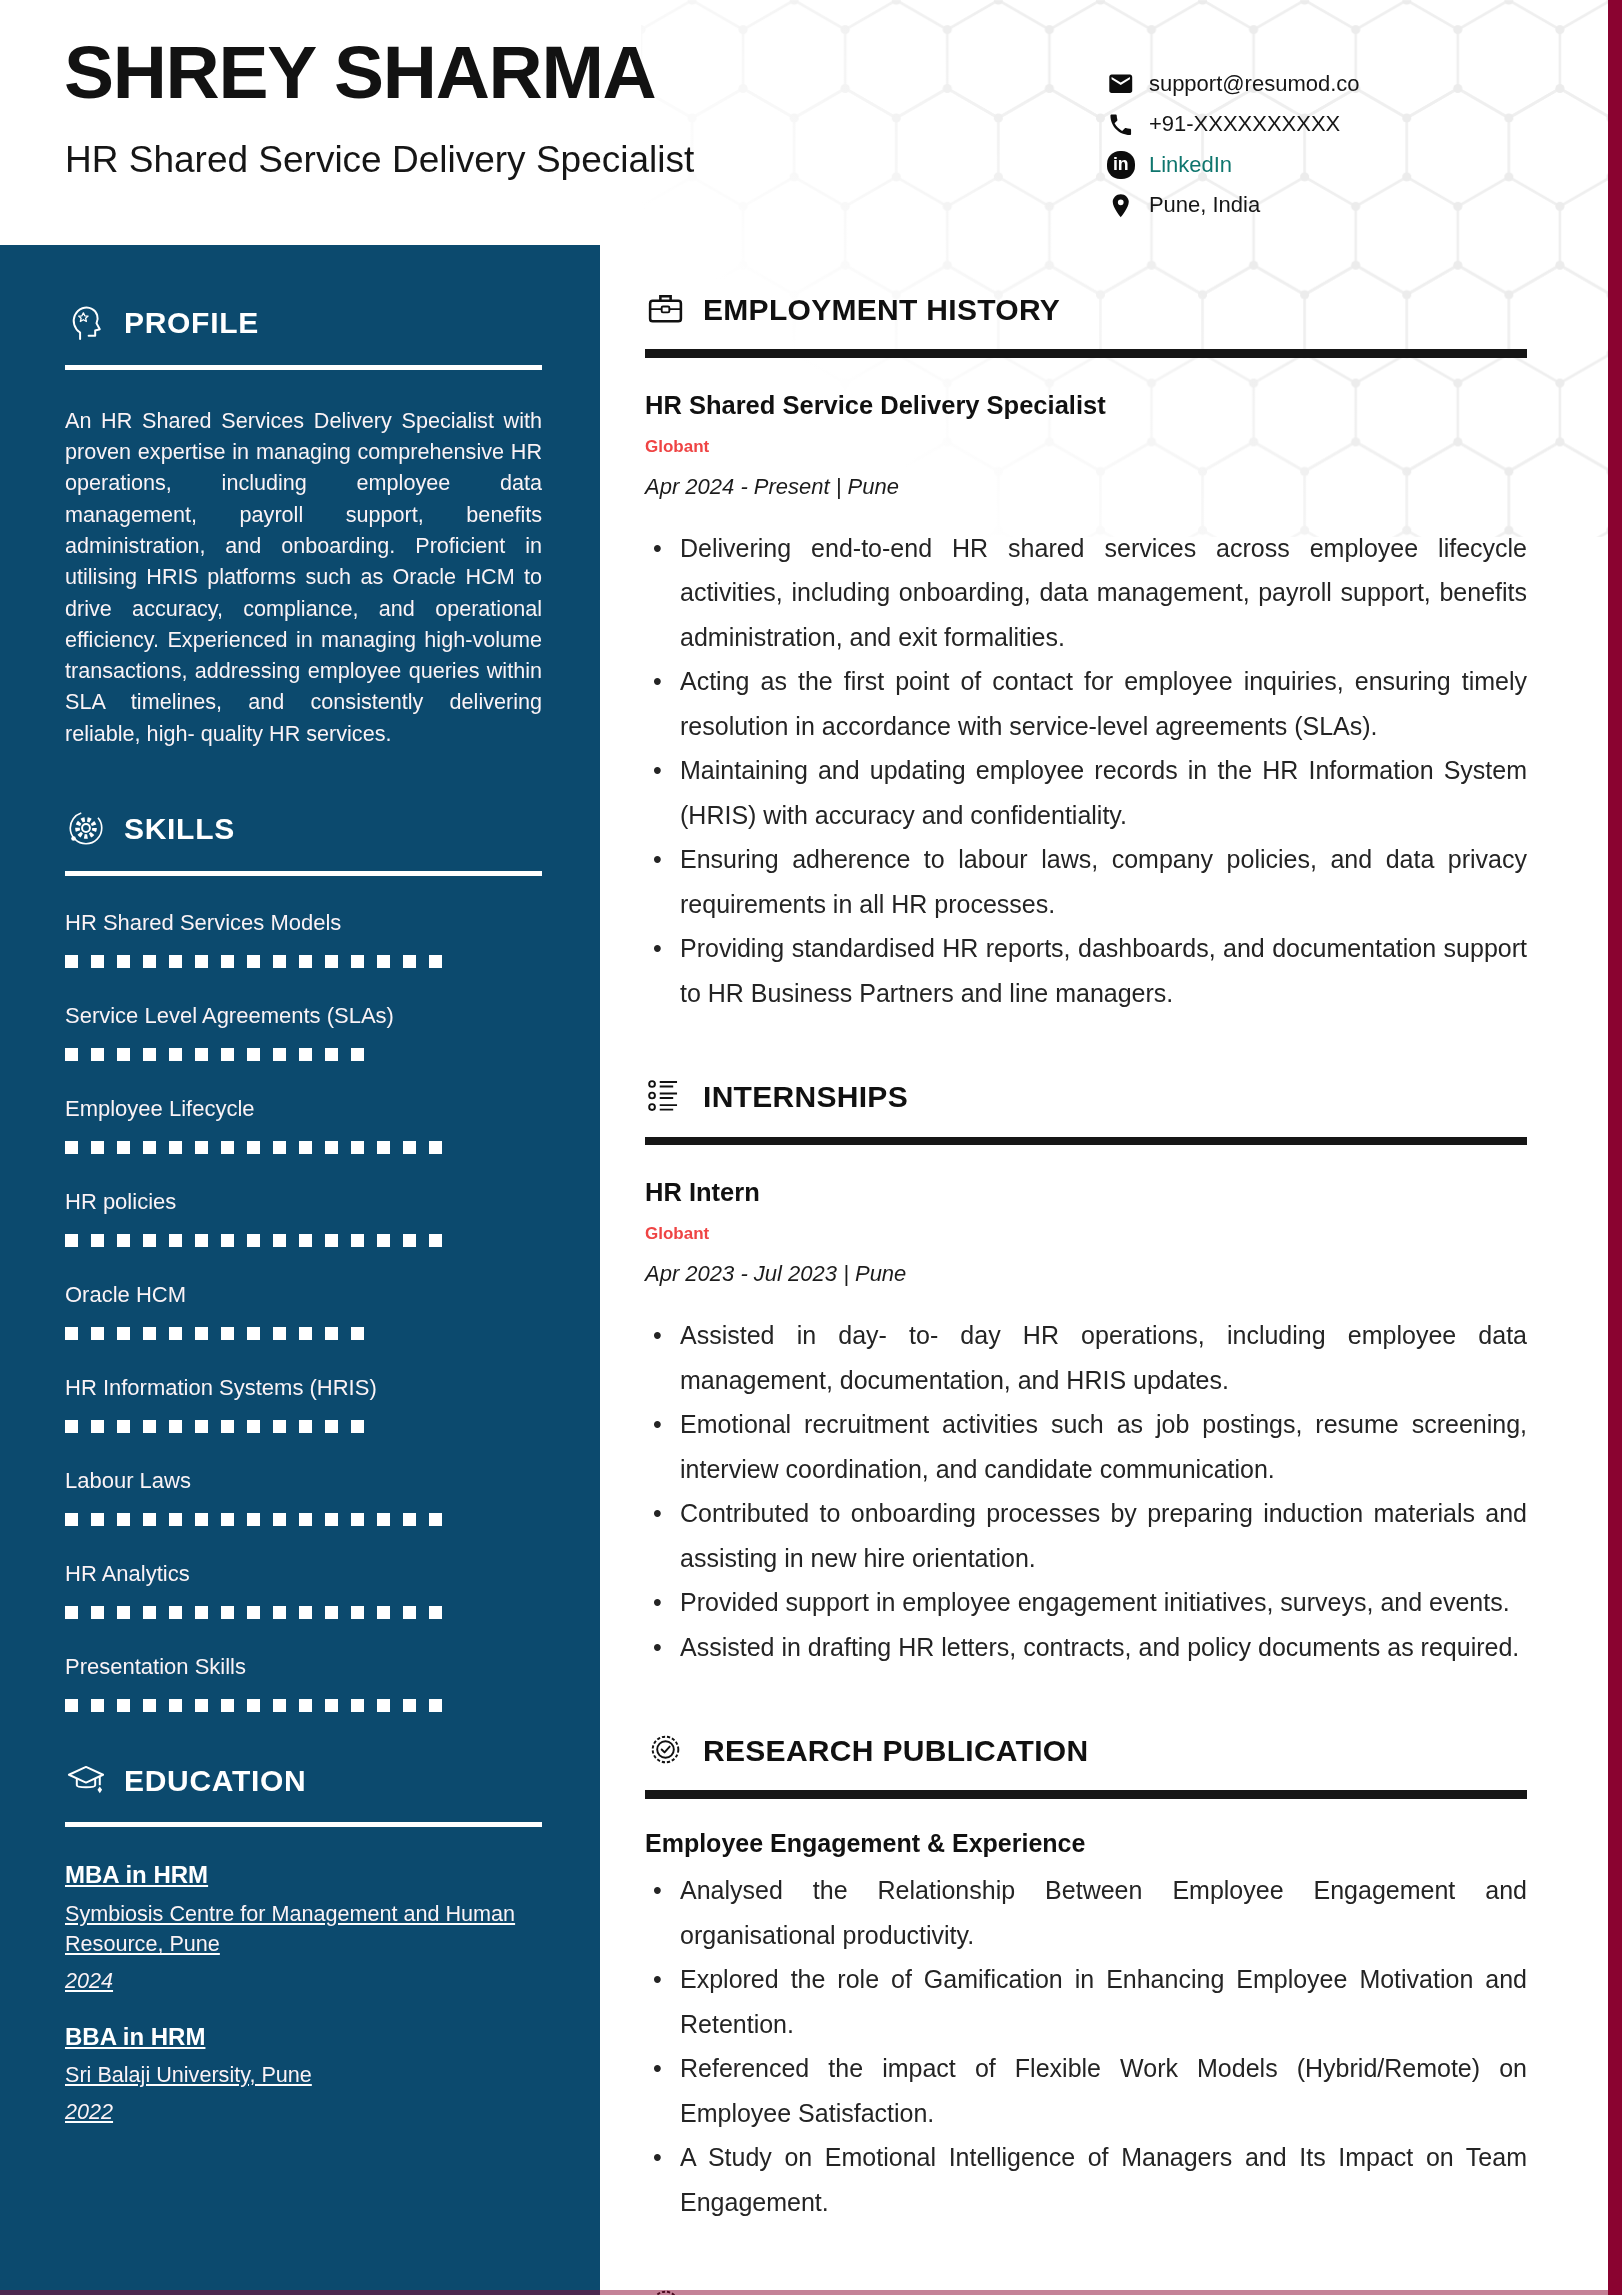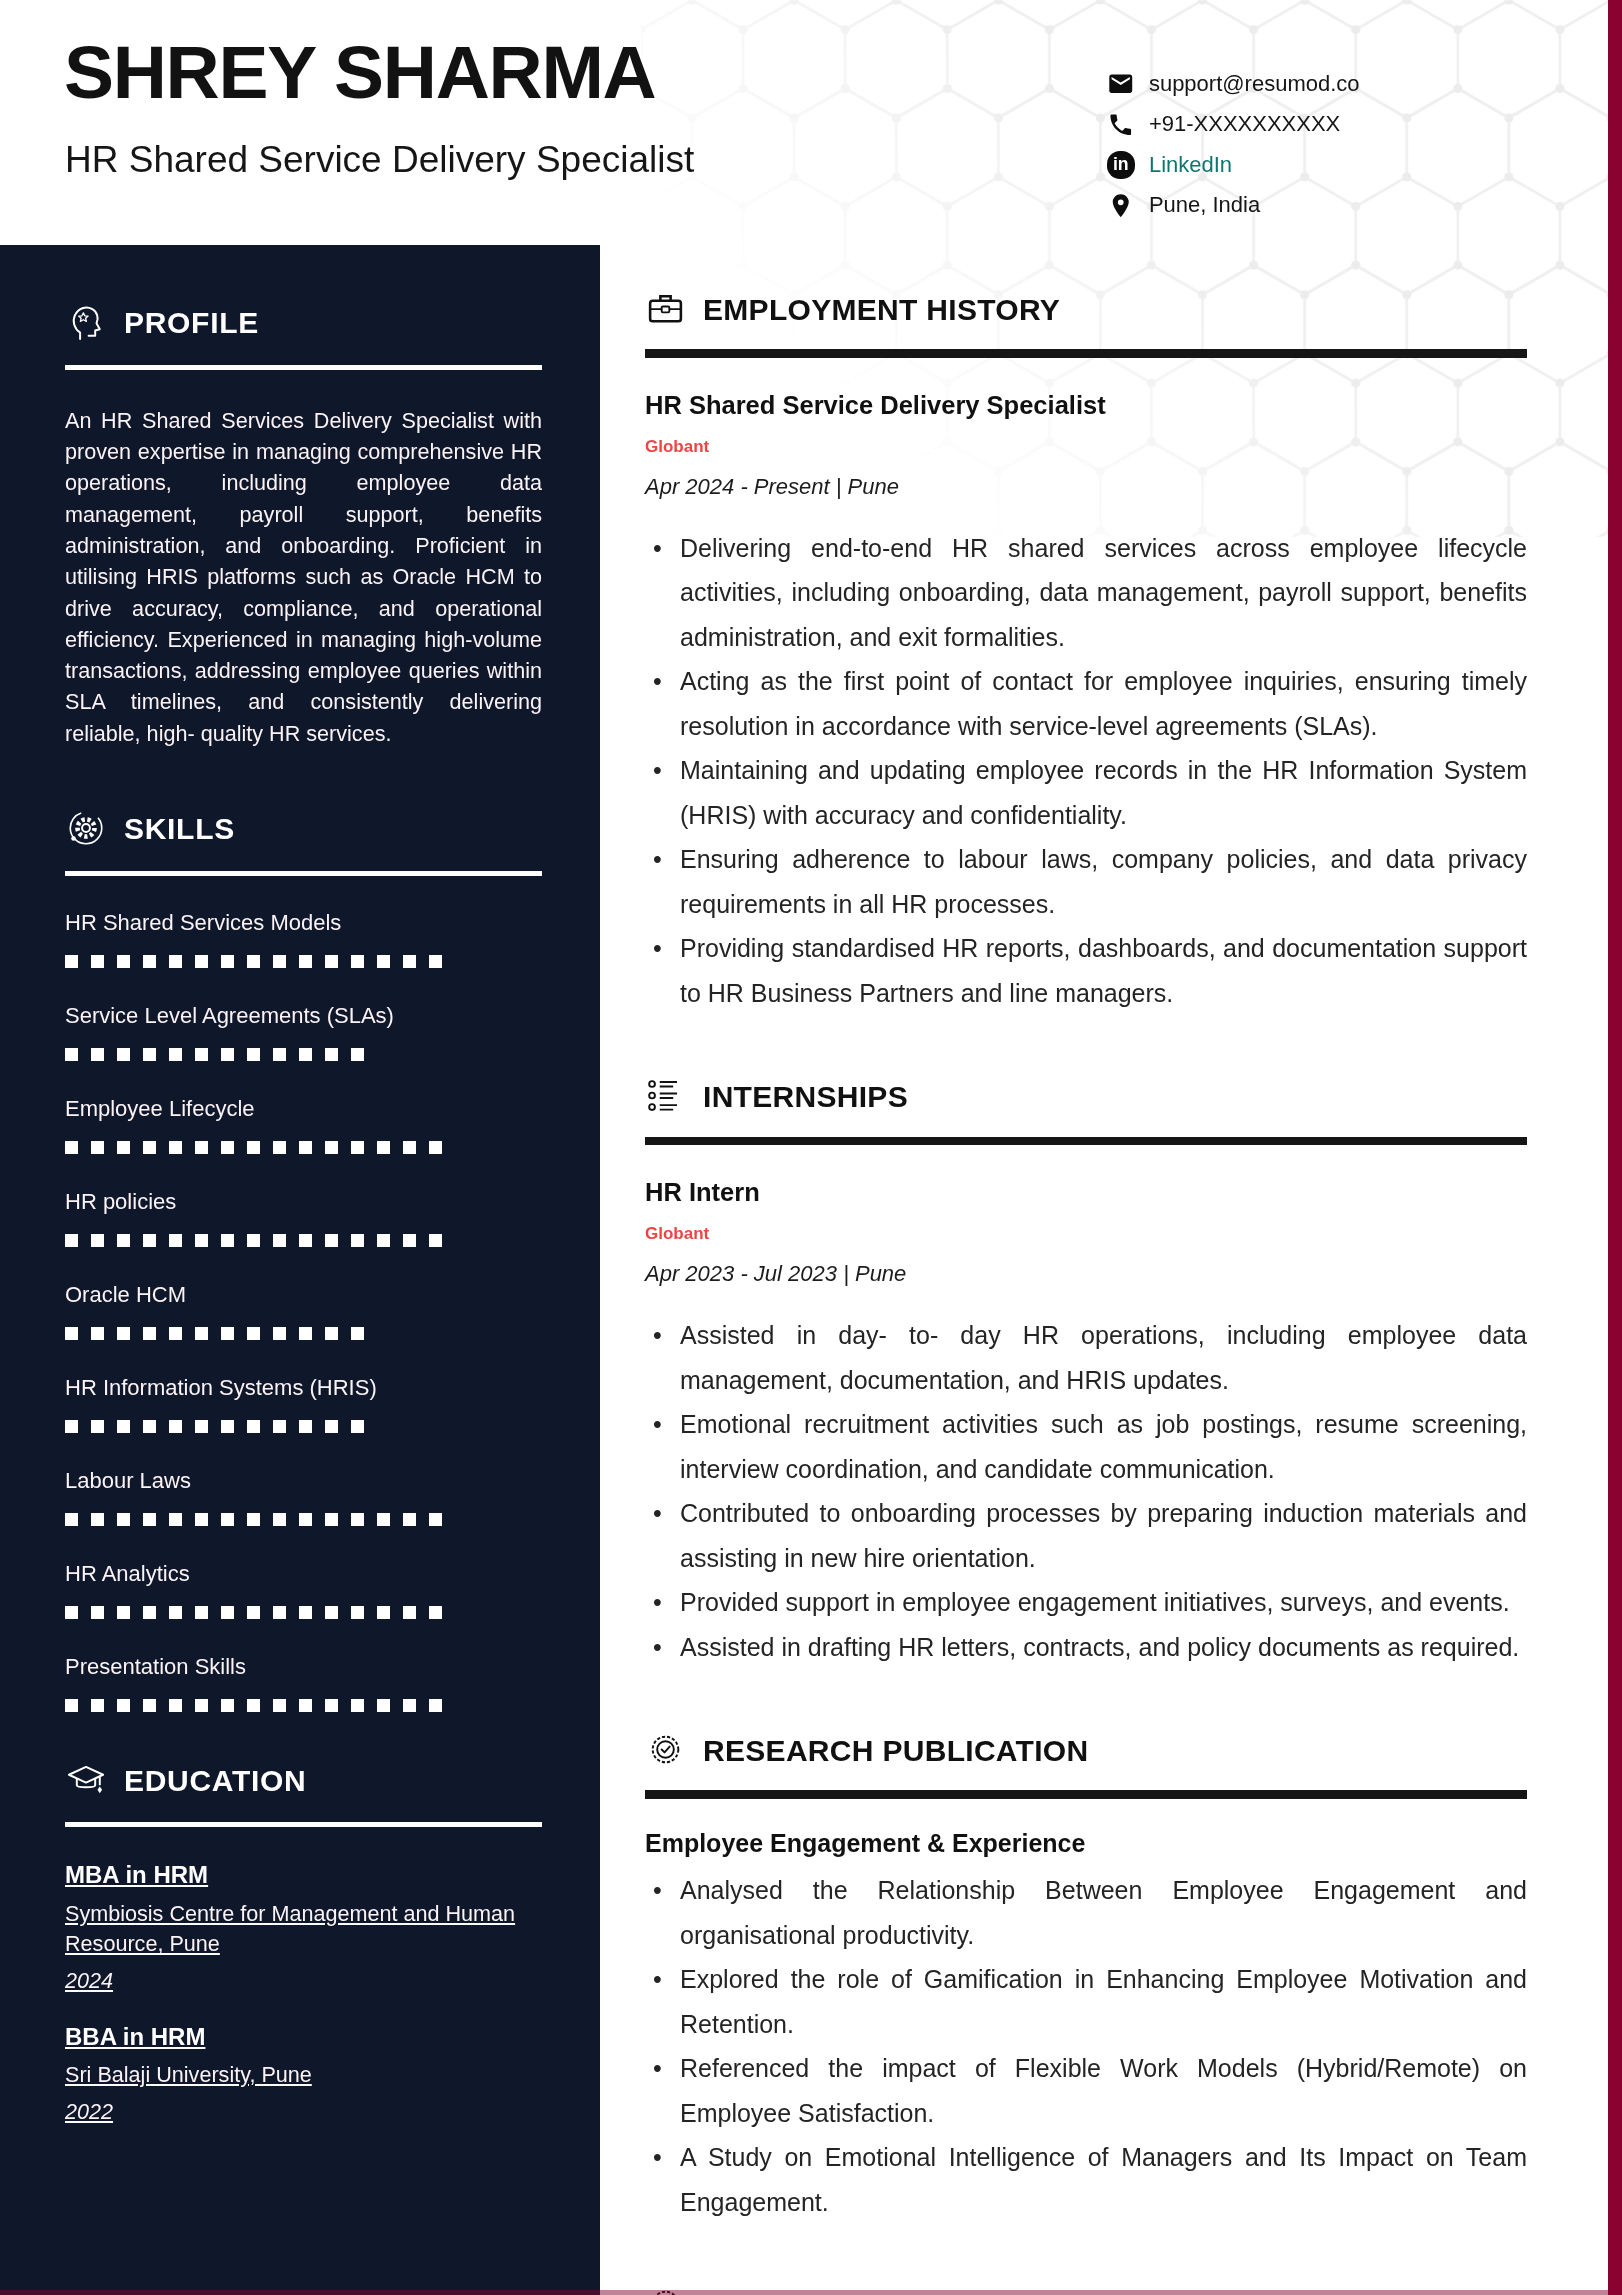--- a/index.html
+++ b/index.html
@@ -18,21 +18,21 @@
   .contact-row{display:flex;align-items:center;gap:14.4px;margin-bottom:13px;font-size:22px;color:#161616;}
   .contact-row svg{display:block;}
   .li-badge{width:27.5px;height:27.5px;background:#0d0d0d;border-radius:13px;color:#fff;font-size:17.7px;font-weight:700;display:flex;align-items:center;justify-content:center;line-height:1;}
   .link{color:#0f766e;}
 
   
   .right-strip{position:absolute;top:0;right:0;width:14.4px;height:100%;background:#8A0330;z-index:5;}
   .bottom-strip{position:absolute;left:0;bottom:0;width:100%;height:5.2px;background:rgba(138,3,48,0.5);z-index:6;}
 
   
-  .sidebar{position:absolute;left:0;top:245px;width:600px;height:2050px;background:#0f172a;color:#fff;box-sizing:border-box;padding:56px 58px 0 65px;z-index:3;}
+  .sidebar{position:absolute;left:0;top:245px;width:600px;height:2050px;background:#0c4a6e;color:#fff;box-sizing:border-box;padding:56px 58px 0 65px;z-index:3;}
   .side-header{display:flex;align-items:center;gap:17px;}
   .side-header .htext{font-size:30px;font-weight:700;letter-spacing:0.7px;color:#ffffff;}
   .side-rule{height:5.2px;background:#ffffff;margin-top:19.6px;}
   .profile-text{margin-top:35px;font-size:21.6px;line-height:1.45;text-align:justify;color:#fbf3f6;}
 
   .skills-section{margin-top:58px;}
   .skills-list{margin-top:34px;}
   .skill{margin-bottom:35px;}
   .skill-label{font-size:22px;color:#fbf3f6;}
   .skill-track{margin-top:19.6px;height:12.4px;width:100%;}

